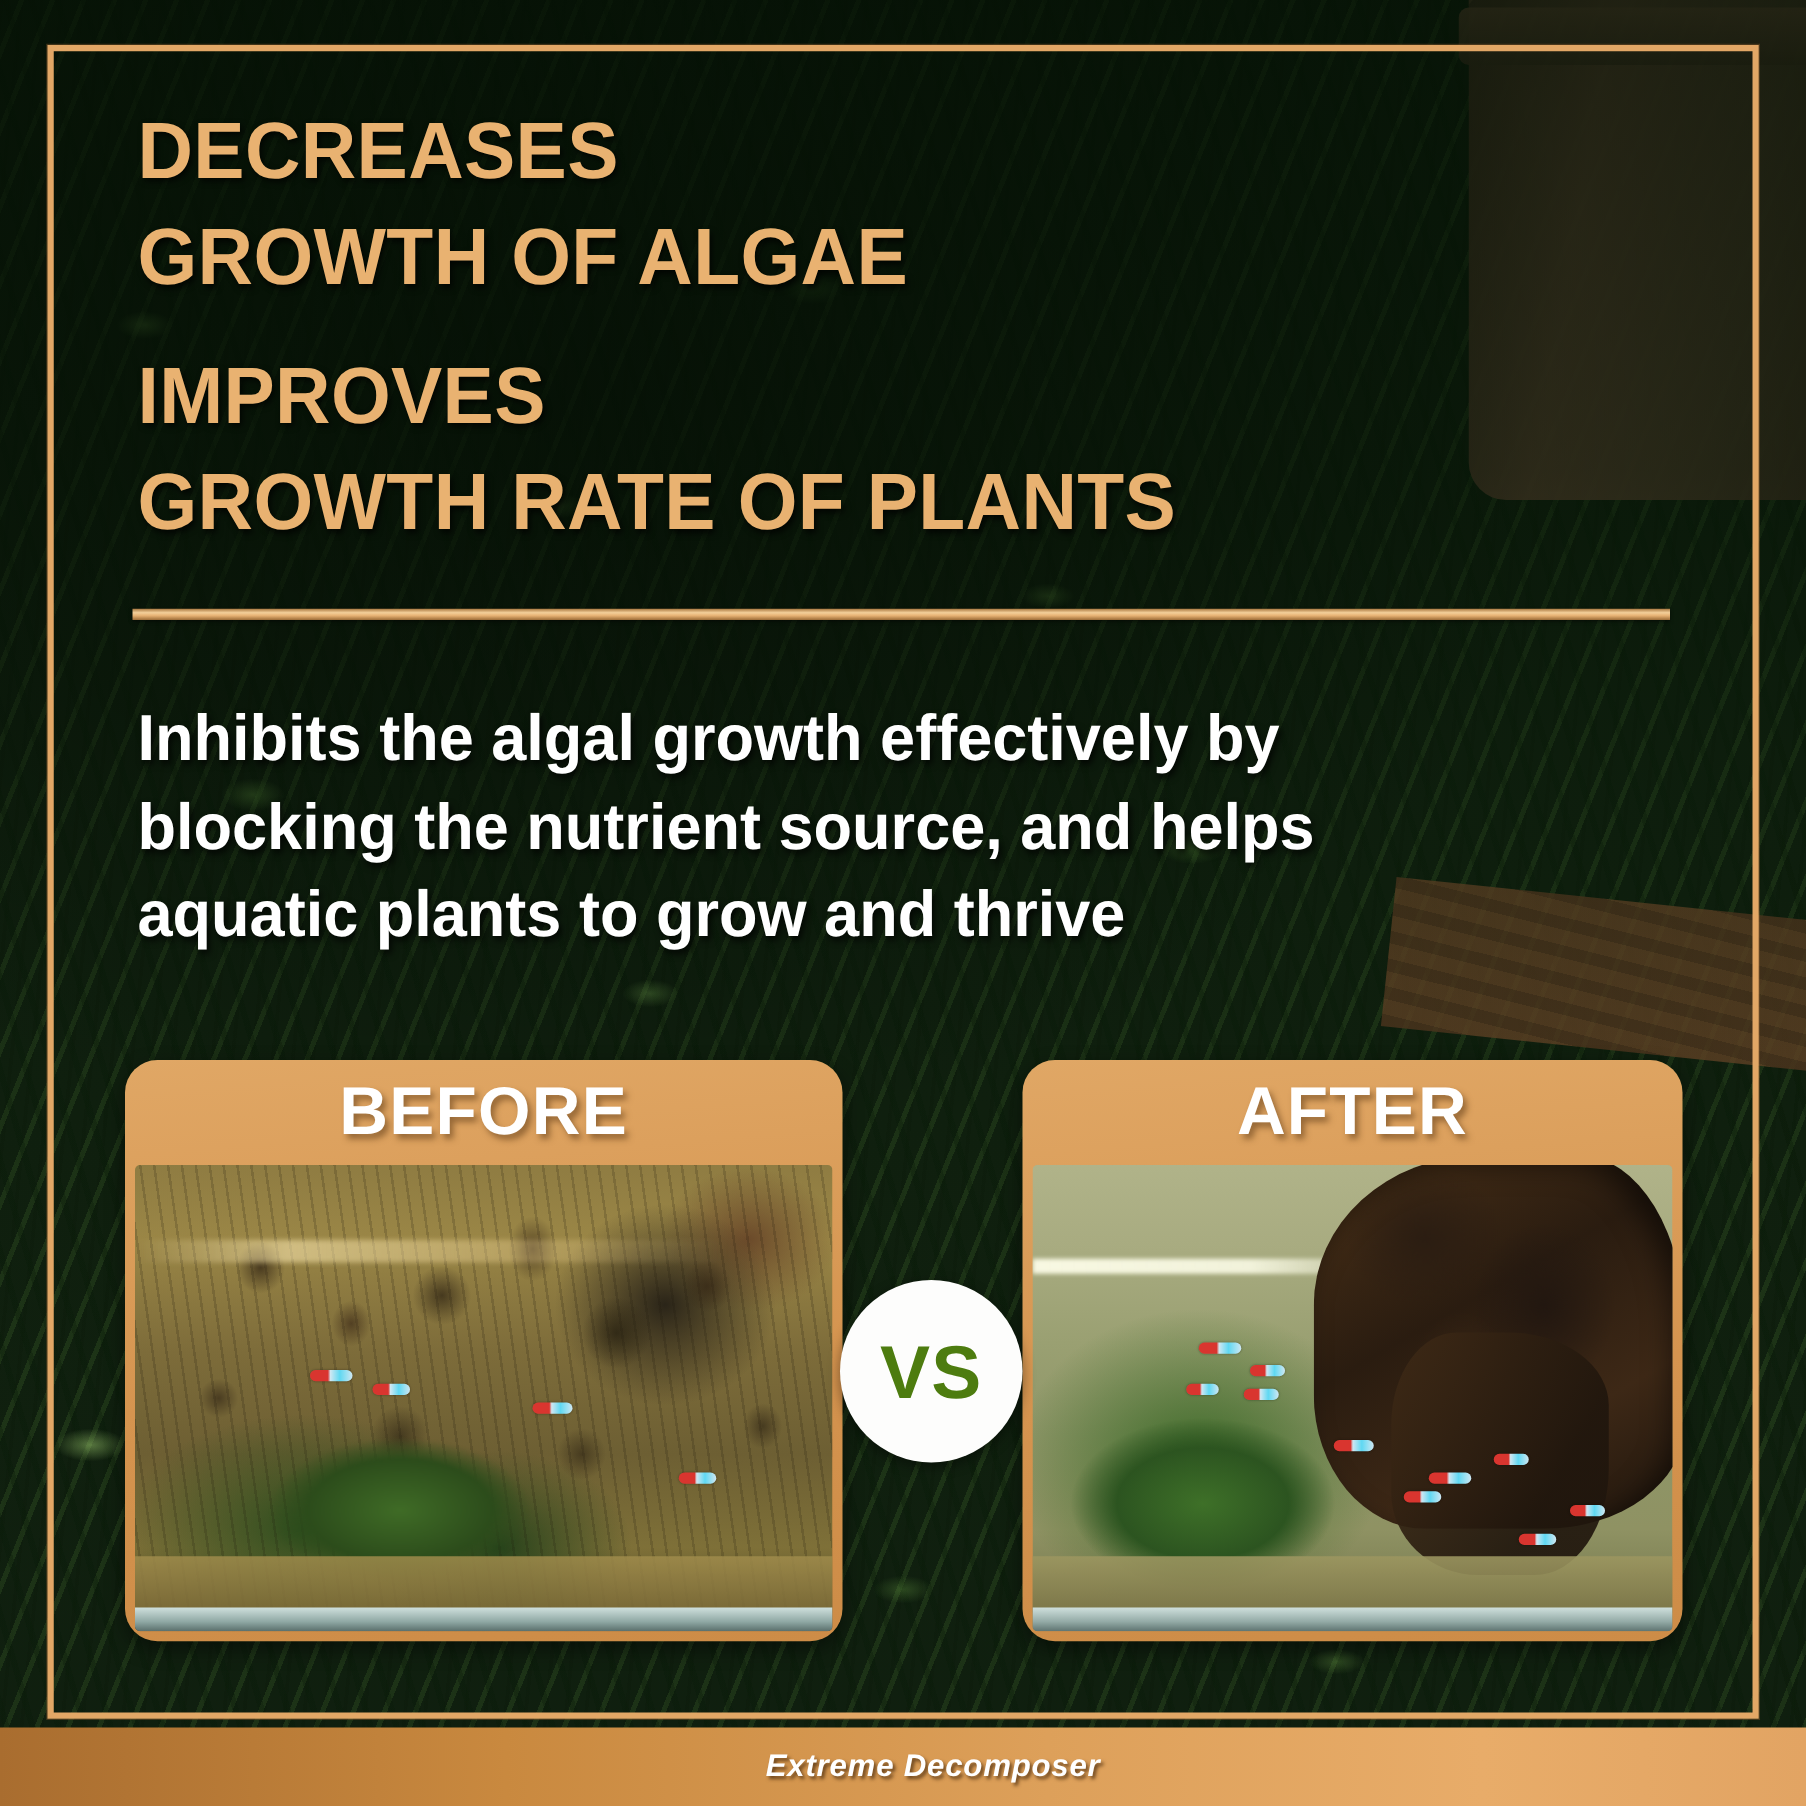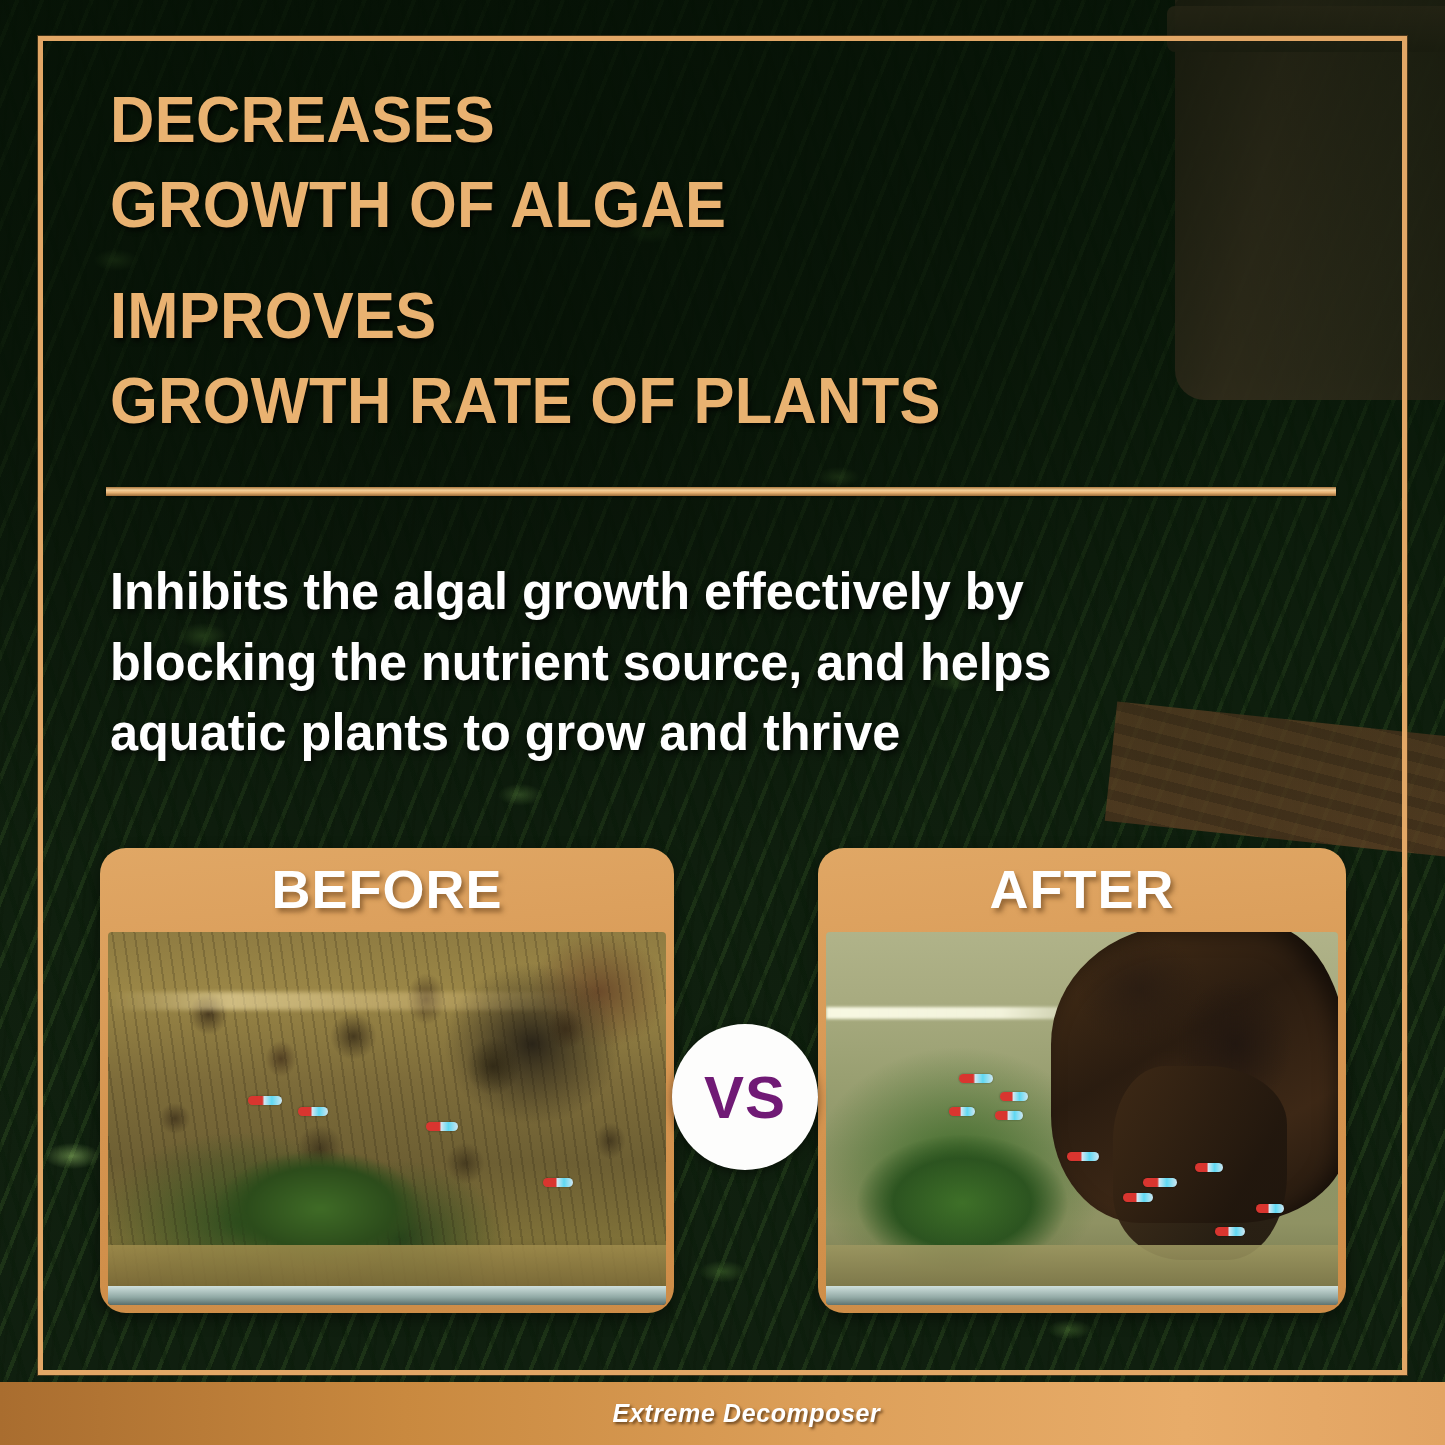--- a/index.html
+++ b/index.html
@@ -229,21 +229,21 @@
     background:linear-gradient(90deg,#d9352f 0%,#d9352f 42%,#cfe7f2 48%,#5fd8f2 70%,#cfe7f2 100%);
     box-shadow:0 0 2px rgba(0,0,0,.4);}
 
   
   .vs-badge{
     position:absolute;left:672px;top:1024px;width:146px;height:146px;
     border-radius:50%;
     background:#fdfdfc;
     box-shadow:0 3px 10px rgba(0,0,0,.45);
     display:flex;align-items:center;justify-content:center;
-    color:#701a75;font-size:60px;font-weight:bold;letter-spacing:1px;
+    color:#4d7c0f;font-size:60px;font-weight:bold;letter-spacing:1px;
   }
 
   
   .footer{
     position:absolute;left:0;bottom:0;width:1445px;height:63px;
     background:linear-gradient(90deg,#a96d2f 0%,#c9893f 28%,#dda05a 58%,#e8ac69 82%,#e2a463 100%);
     display:flex;align-items:center;justify-content:center;
   }
   .footer-text{
     color:#ffffff;font-size:25px;font-weight:bold;font-style:italic;

